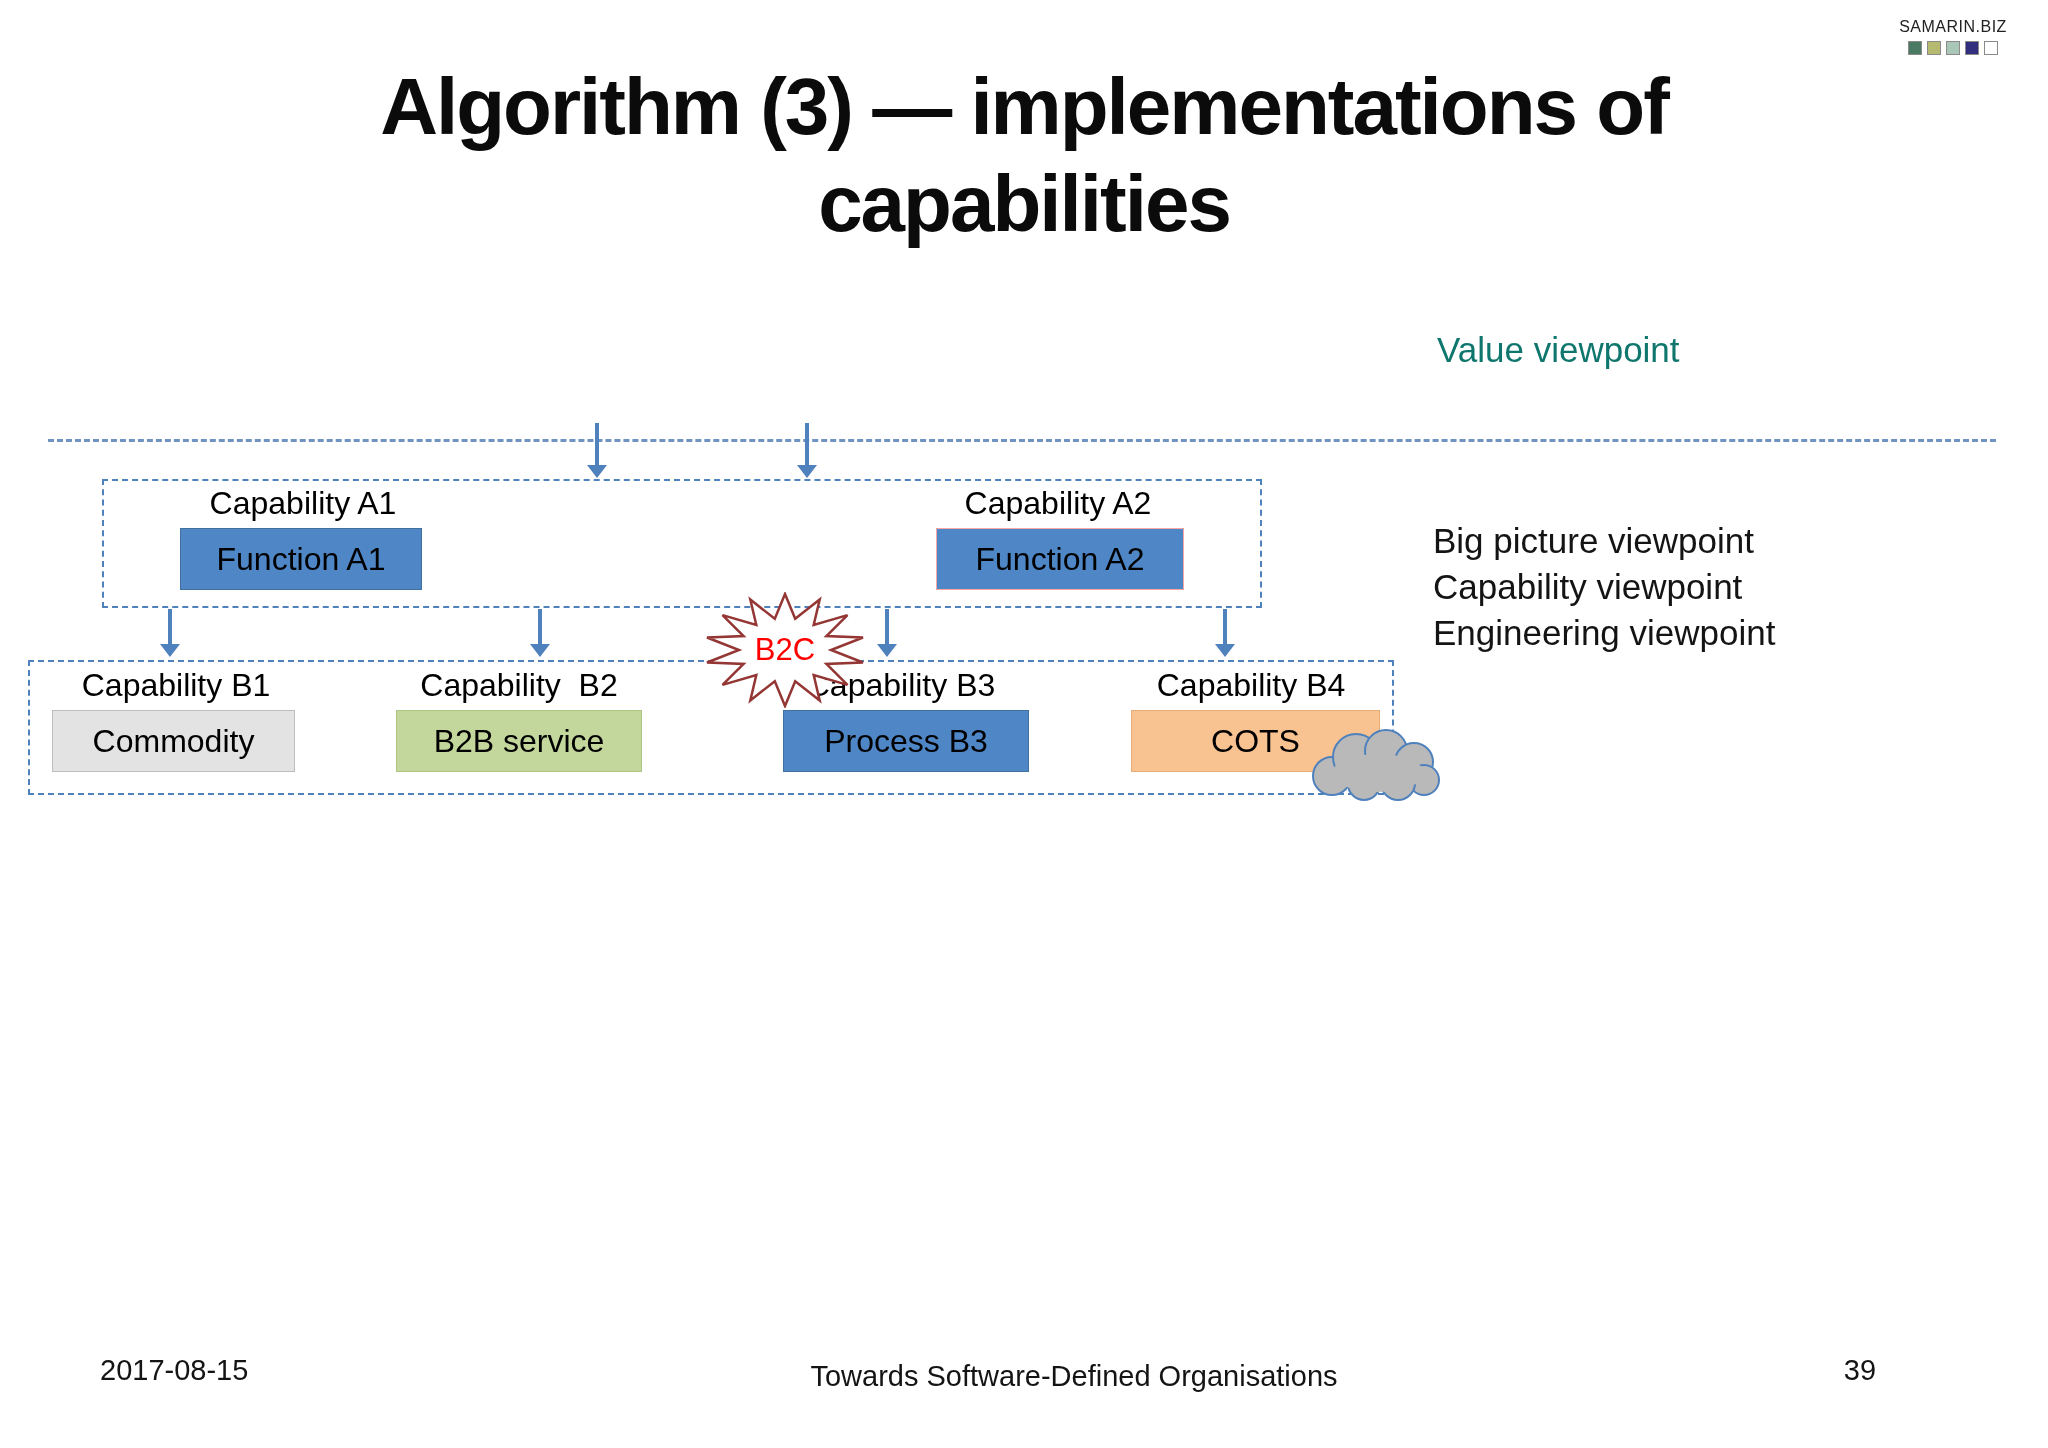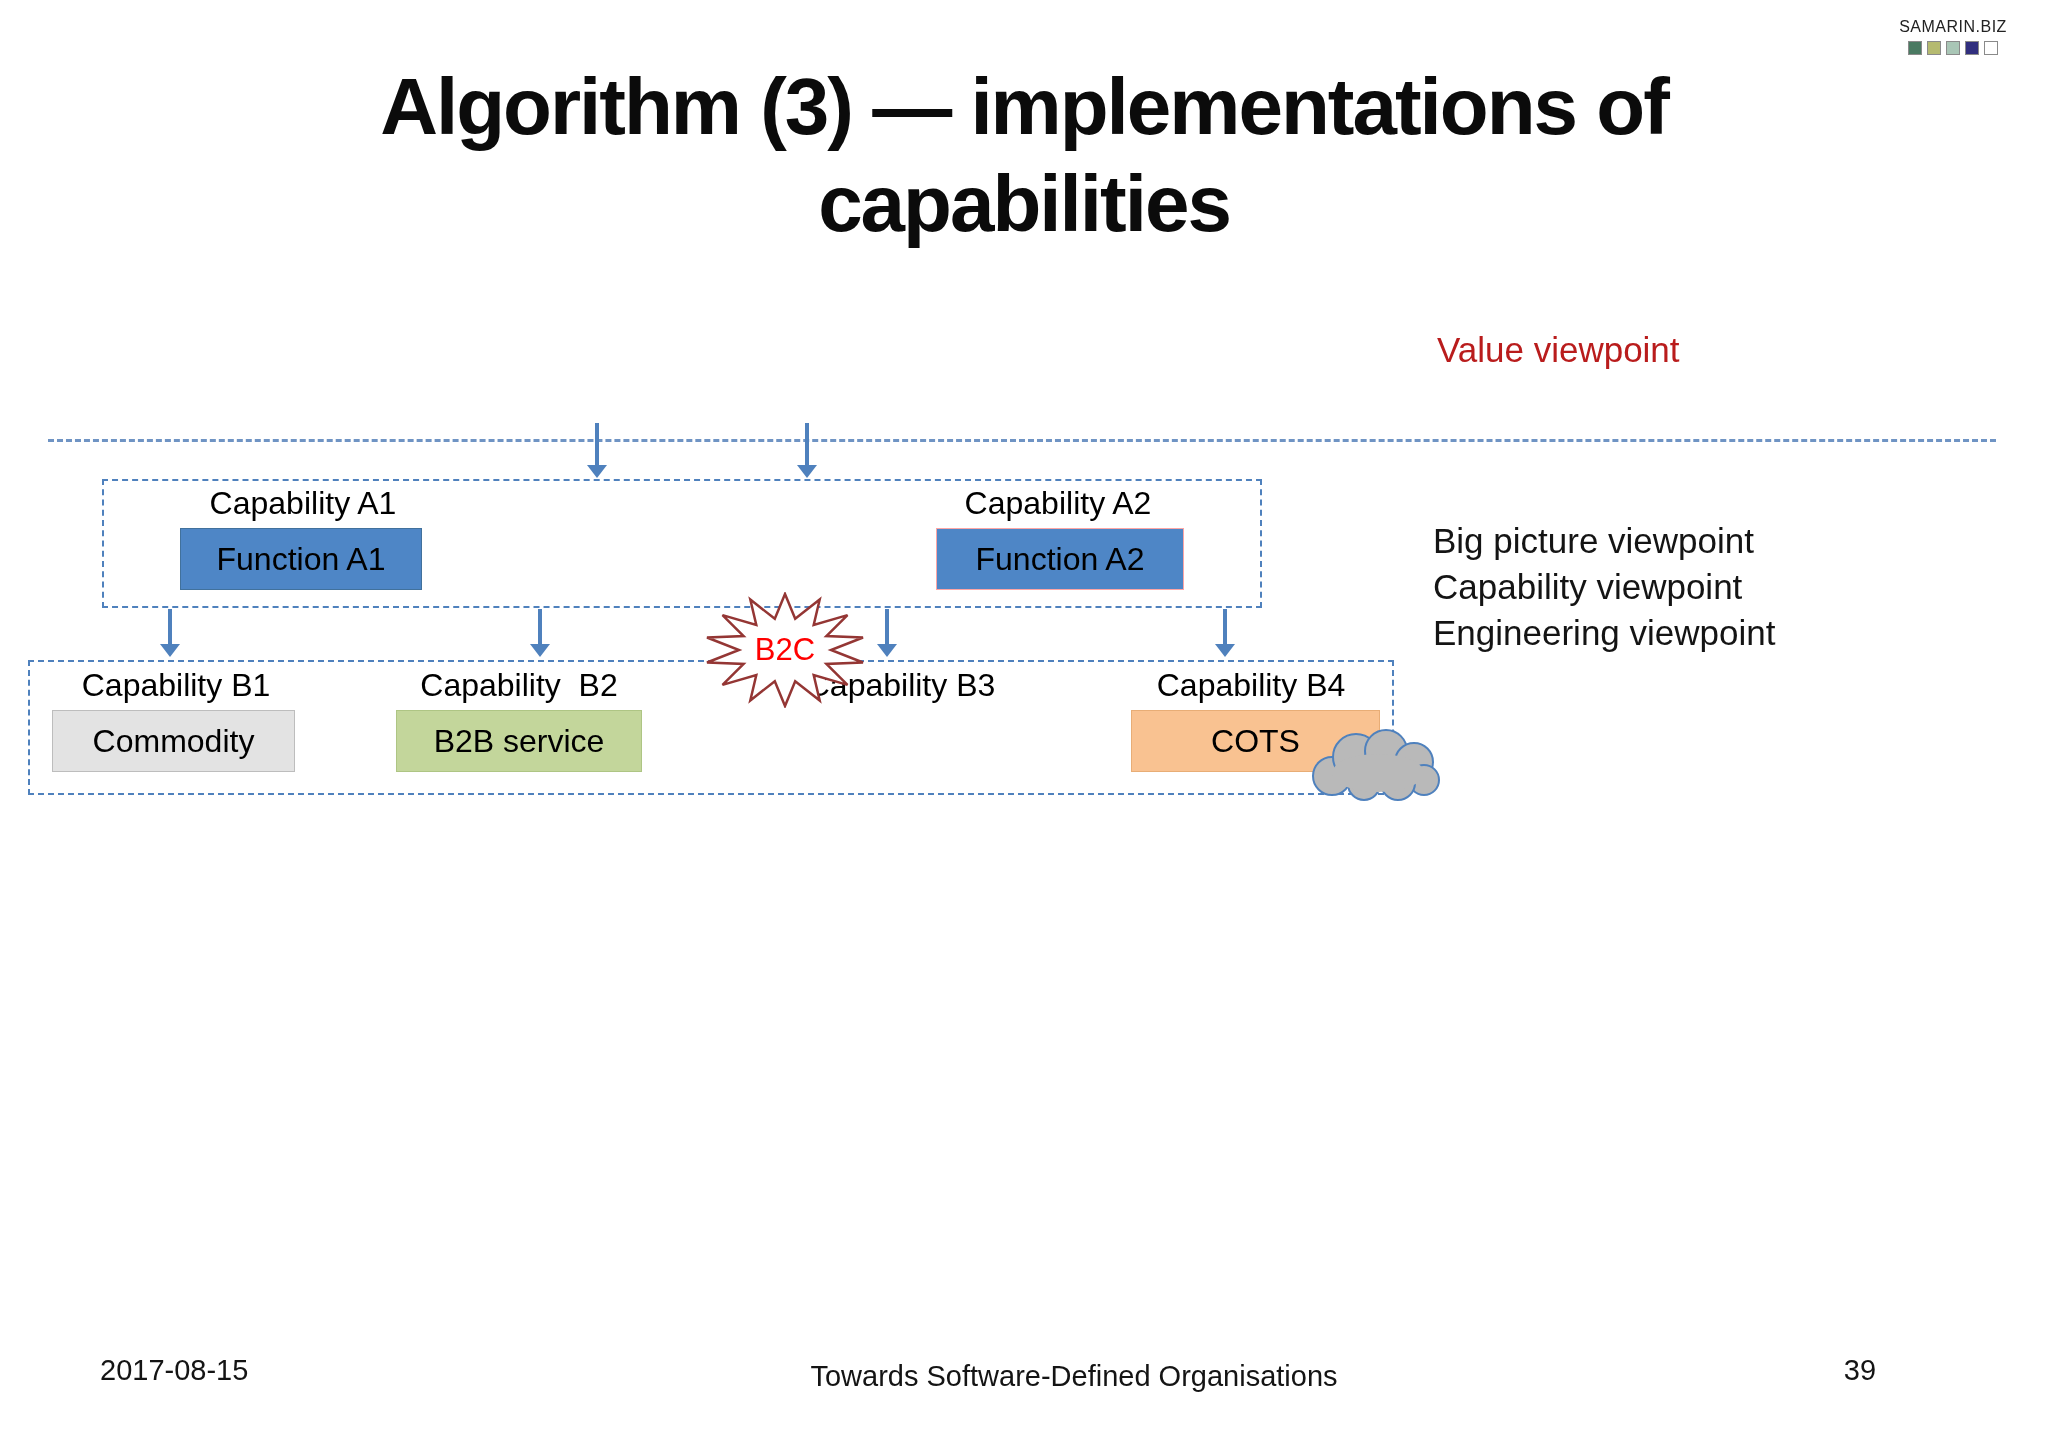--- a/index.html
+++ b/index.html
@@ -11,21 +11,21 @@
   .logo{position:absolute;left:1893px;top:18px;width:120px;text-align:center;}
   .logo-text{font-size:16px;color:#222;letter-spacing:0.5px;}
   .logo-squares{margin-top:5px;display:flex;justify-content:center;gap:5px;}
   .logo-squares span{display:inline-block;width:14px;height:14px;border:1px solid #8a8a8a;box-sizing:border-box;}
   .sq0{background:#4a7a62;} .sq1{background:#b5ba70;} .sq2{background:#a9c6b6;}
   .sq3{background:#312f7e;} .sq4{background:#ffffff;border-color:#9a9a9a;}
   
   .title{position:absolute;left:0;top:58px;width:2048px;text-align:center;
     font-weight:bold;font-size:80px;line-height:97px;letter-spacing:-2px;color:#0b0b0b;}
   
-  .value-vp{position:absolute;left:1437px;top:330px;font-size:35px;color:#b91c1c;}
+  .value-vp{position:absolute;left:1437px;top:330px;font-size:35px;color:#0f766e;}
   .right-vps{position:absolute;left:1433px;top:518px;font-size:35px;line-height:46px;color:#141414;}
   
   .sep-line{position:absolute;left:48px;top:439px;width:1948px;height:0;
     border-top:3px dashed #6f94c4;}
   
   .dash-box{position:absolute;border:2px dashed #4f81bd;background:transparent;box-sizing:border-box;}
   .rowa-box{left:102px;top:479px;width:1160px;height:129px;}
   .rowb-box{left:28px;top:660px;width:1366px;height:135px;}
   
   .cap-label{position:absolute;font-size:32px;color:#000;text-align:center;white-space:pre;}
@@ -126,20 +126,23 @@
   <div class="cap-label" style="left:409px;top:667px;width:220px;">Capability  B2</div>
   <div class="cap-label" style="left:791px;top:667px;width:220px;">Capability B3</div>
   <div class="cap-label" style="left:1141px;top:667px;width:220px;">Capability B4</div>
 
   <div class="impl-box impl-b1">
     <span>Commodity</span>
   </div>
   <div class="impl-box impl-b2">
     <span>B2B service</span>
   </div>
+  <div class="impl-box impl-b3">
+    <span>Process B3</span>
+  </div>
   <div class="impl-box impl-b4">
     <span>COTS</span>
   </div>
 
   <div class="burst">
     <svg width="164" height="116" viewBox="0 0 164 116">
       <polygon points="82,2 92.2,26.8 116.7,7.5 110.7,33 144.5,23.1 123.4,44.1 160,45.5 128,58 160,70.5 123.4,71.9 144.5,92.9 110.7,83 116.7,108.5 92.2,89.2 82,114 71.8,89.2 47.3,108.5 53.3,83 19.5,92.9 40.6,71.9 4,70.5 36,58 4,45.5 40.6,44.1 19.5,23.1 53.3,33 47.3,7.5 71.8,26.8" fill="#ffffff" stroke="#943634" stroke-width="2.5" stroke-linejoin="miter"></polygon>
     </svg>
     <div class="burst-label">B2C</div>
   </div>

